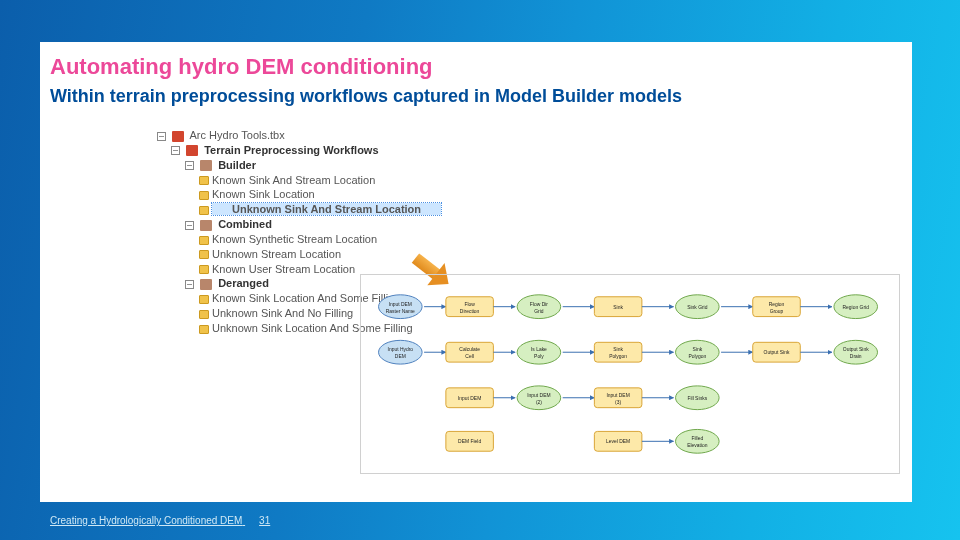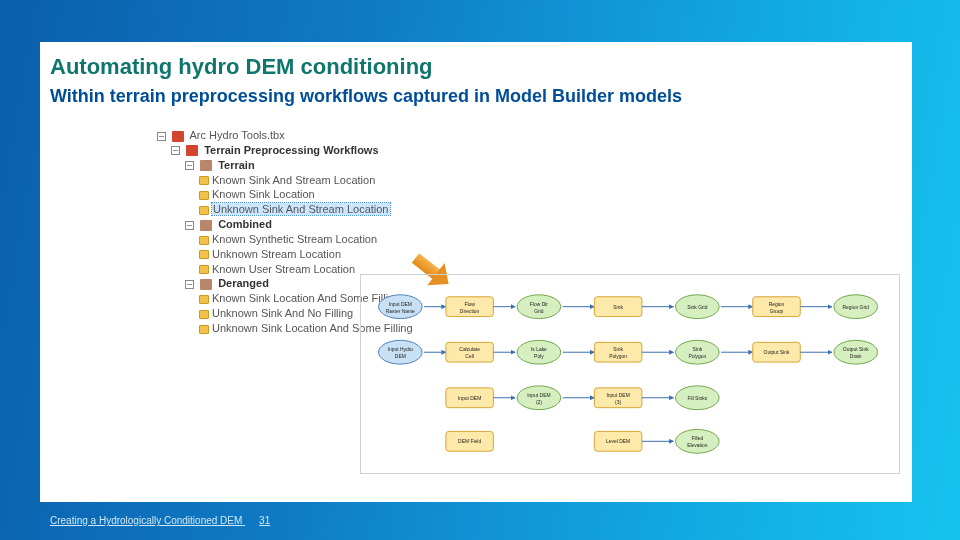--- a/index.html
+++ b/index.html
@@ -10,21 +10,21 @@
   .slide-panel {
     position: absolute;
     left: 40px; top: 42px; right: 48px; bottom: 38px;
     background: #ffffff;
   }
   .title {
     position: absolute;
     left: 10px; top: 12px;
     font-size: 22px;
     font-weight: bold;
-    color: #0f766e;
+    color: #ec4899;
   }
   .subtitle {
     position: absolute;
     left: 10px; top: 44px;
     font-size: 18px;
     font-weight: bold;
     color: #004d99;
   }
   
   .tree {
@@ -52,21 +52,21 @@
     display: inline-block;
     width: 12px; height: 11px;
     vertical-align: middle;
     margin-right: 3px;
     border-radius: 1px;
   }
   .tbx-icon { background: #d2452e; }
   .grp-icon { background: #b8866b; }
   .tool-icon { background: #f0c24a; border: 1px solid #cc9a20; width: 10px; height: 9px; }
   .branch-label { color: #333; font-weight: bold; margin-top: 19px; }
-  .sel { background: #cde6ff; outline: 1px dotted #4a90e2; padding: 0 1px; }
+  .sel { background: #cde6ff; outline: 1px dotted #4a90e2; padding: 0 20px; font-weight: bold; }
   
   .arrow {
     position: absolute;
     left: 370px; top: 210px;
     width: 40px; height: 40px;
     transform: rotate(38deg);
   }
   .arrow-body {
     position: absolute;
     left: 0; top: 12px;
@@ -115,21 +115,21 @@
         <span>Arc Hydro Tools.tbx</span>
         <ul>
           <li>
             <span class="expander">–</span>
             <span class="tbx-icon"></span>
             <span class="branch-label">Terrain Preprocessing Workflows</span>
             <ul>
               <li>
                 <span class="expander">–</span>
                 <span class="grp-icon"></span>
-                <span class="branch-label">Terrain</span>
+                <span class="branch-label">Builder</span>
                 <ul>
                   <li><span class="tool-icon"></span><span>Known Sink And Stream Location</span></li>
                   <li><span class="tool-icon"></span><span>Known Sink Location</span></li>
                   <li><span class="tool-icon"></span><span class="sel">Unknown Sink And Stream Location</span></li>
                 </ul>
               </li>
               <li>
                 <span class="expander">–</span>
                 <span class="grp-icon"></span>
                 <span class="branch-label">Combined</span>

